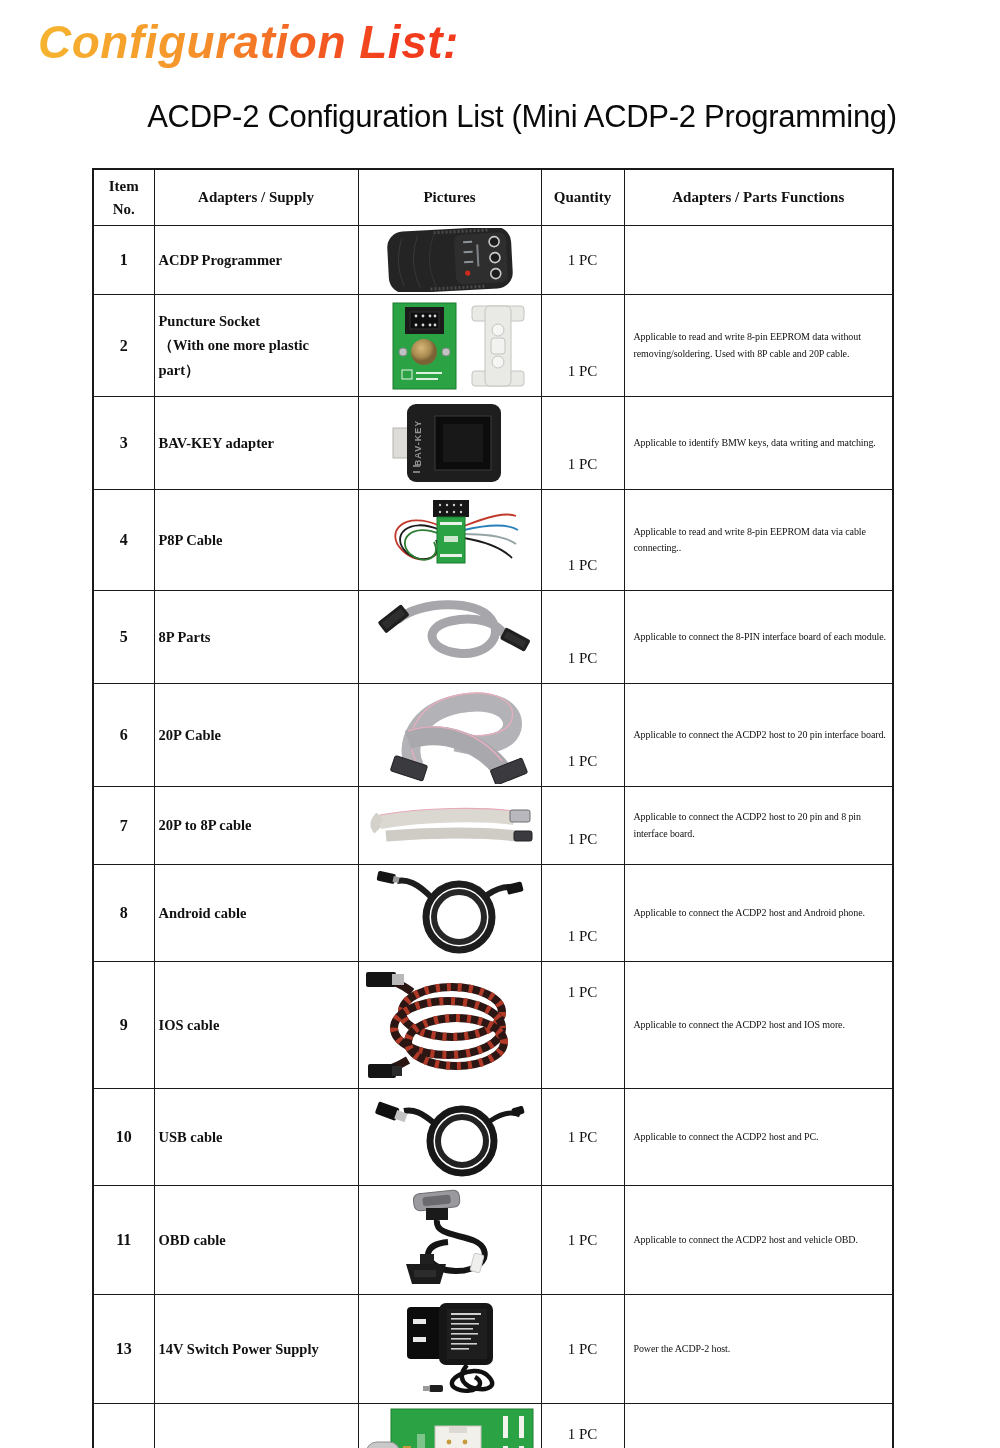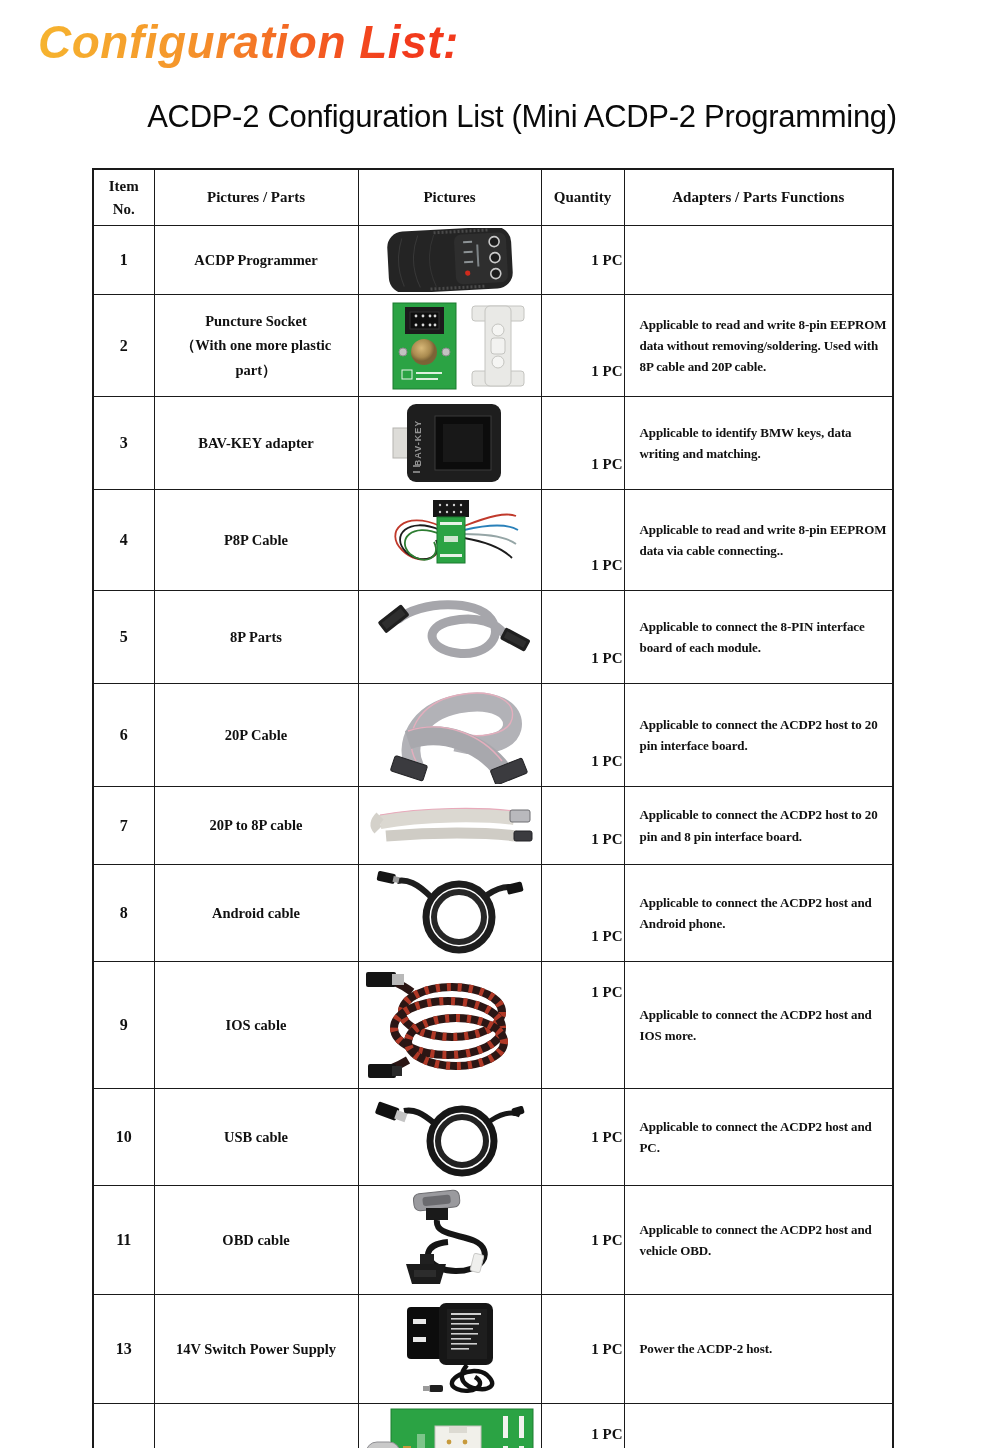--- a/index.html
+++ b/index.html
@@ -40,32 +40,32 @@
     border: 1px solid #1a1a1a;
     overflow: hidden;
   }
   .cfg th {
     font-size: 15px; font-weight: bold; text-align: center;
     vertical-align: middle; white-space: pre-line; line-height: 1.5;
     height: 53px;
   }
   td.no   { text-align: center; vertical-align: middle; font-weight: bold; font-size: 16px; }
   td.part {
-    text-align: center; vertical-align: middle; font-weight: bold;
+    vertical-align: middle; font-weight: bold;
     font-size: 14.5px; line-height: 1.7; white-space: pre-line; padding: 0 4px;
   }
   td.pic  { text-align: center; vertical-align: middle; padding: 2px; }
   .picwrap { display: flex; align-items: center; justify-content: center; }
-  td.qty  { text-align: right; font-weight: bold; font-size: 15px; }
+  td.qty  { text-align: center; font-weight: normal; font-size: 15px; }
   td.qty.q-center { vertical-align: middle; }
   td.qty.q-top    { vertical-align: top; padding-top: 22px; }
   td.qty.q-low    { vertical-align: bottom; padding-bottom: 16px; }
   td.fn {
-    vertical-align: middle; font-weight: bold; font-size: 13px;
-    line-height: 1.62; padding: 3px 2px 3px 15px; letter-spacing: -0.1px;
+    vertical-align: middle; font-weight: normal; font-size: 10px;
+    line-height: 1.62; padding: 3px 2px 3px 9px; letter-spacing: -0.1px;
   }
   svg { display: block; }
 </style>
 </head>
 <body>
 
 <div class="page">
   <div class="title">Configuration List:</div>
   <div class="subtitle">ACDP-2 Configuration List (Mini ACDP-2 Programming)</div>
 
@@ -74,21 +74,21 @@
       <col style="width:61px">
         <col style="width:204px">
         <col style="width:183px">
         <col style="width:83px">
         <col style="width:269px">
     </colgroup>
     <thead>
       <tr>
         <th>Item
 No.</th>
-        <th>Pictures / Parts</th>
+        <th>Adapters / Supply</th>
         <th>Pictures</th>
         <th>Quantity</th>
         <th>Adapters / Parts Functions</th>
       </tr>
     </thead>
     <tbody id="rows">
         <tr style="height: 68px;">
           <td class="no">1</td>
           <td class="part">ACDP Programmer</td>
           <td class="pic">

